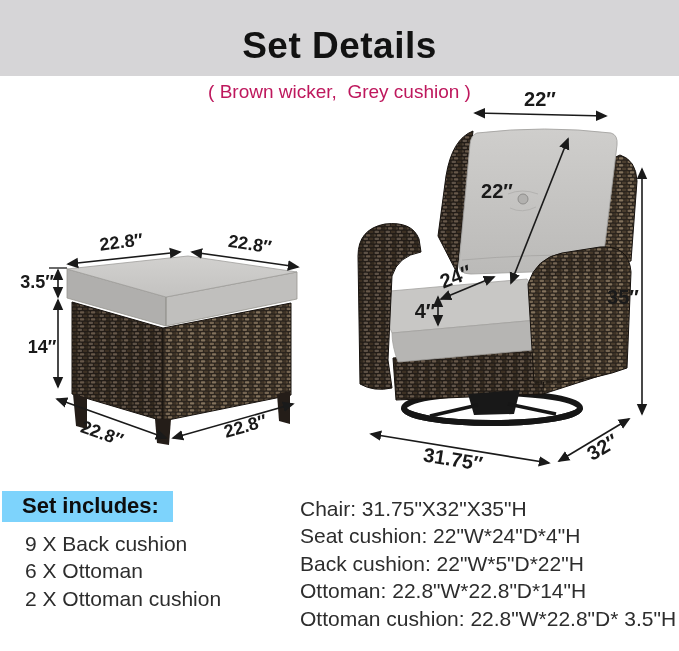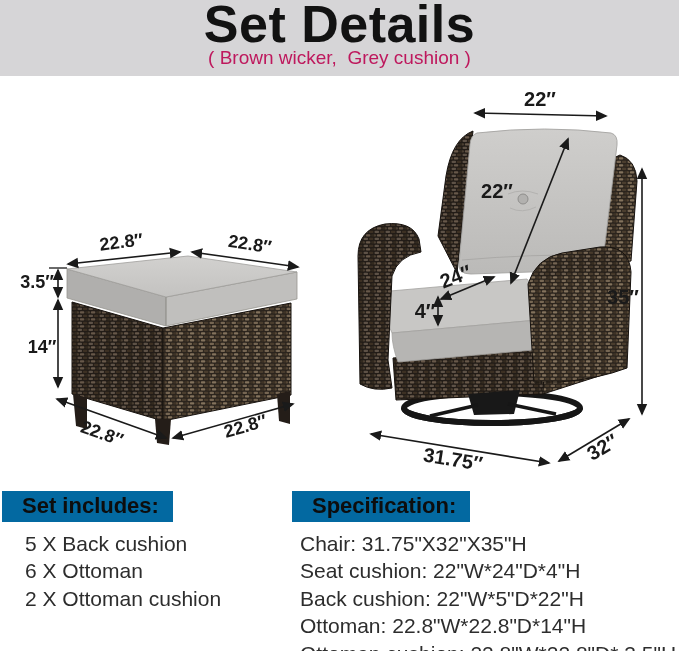--- a/index.html
+++ b/index.html
@@ -1,31 +1,31 @@
 <!DOCTYPE html>
 <html><head>
 <meta charset="utf-8">
 <style>
   html,body{margin:0;padding:0;background:#ffffff;}
   .page{position:relative;width:679px;height:651px;background:#ffffff;overflow:hidden;
         font-family:"Liberation Sans",sans-serif;}
   
   .header{position:absolute;left:0;top:0;width:679px;height:76px;background:#d6d5d7;text-align:center;}
-  .title{margin:0;padding-top:2px;font-size:52px;line-height:44px;font-weight:bold;color:#121212;letter-spacing:0.5px;}
+  .title{margin:12px;padding-top:12px;font-size:37px;line-height:44px;font-weight:bold;color:#121212;letter-spacing:0.5px;}
   .subtitle{margin:0;font-size:19px;line-height:24px;font-weight:normal;color:#be185d;white-space:pre;}
   
   .diagram{position:absolute;left:0;top:76px;width:679px;height:410px;}
   .dim{font:bold 18px "Liberation Sans",sans-serif;fill:#1a1a1a;}
   .dim-lg{font:bold 20px "Liberation Sans",sans-serif;fill:#1a1a1a;}
   .arrow{stroke:#1a1a1a;stroke-width:1.6;fill:none;}
   
   .info-col{position:absolute;top:487px;}
   .col-left{left:0;width:285px;}
   .col-right{left:290px;width:389px;}
-  .hl-head{display:inline-block;background:#0369a1;color:#0d0d0d;font-size:22px;font-weight:bold;
+  .hl-head{display:inline-block;background:#7dd3fc;color:#0d0d0d;font-size:22px;font-weight:bold;
            line-height:26px;padding:2px 14px 3px 20px;margin:4px 0 0 2px;}
   .inc-list,.spec-list{list-style:none;margin:8px 0 0 0;padding:0;color:#2d2d2d;font-size:21px;line-height:27.4px;}
   .inc-list{padding-left:25px;}
   .spec-list{padding-left:10px;}
 </style>
 </head>
 <body>
 
 <div class="page">
 
@@ -146,28 +146,27 @@
         <text class="dim-lg" x="452" y="390" text-anchor="middle" transform="rotate(9 452 390)">31.75″</text>
         <line class="arrow" x1="559" y1="385" x2="629" y2="343" marker-start="url(#ahS)" marker-end="url(#ahE)"></line>
         <text class="dim-lg" x="606" y="377" text-anchor="middle" transform="rotate(-31 606 377)">32″</text>
       </g>
     </svg>
   </div>
 
   <div class="info-col col-left">
     <div class="hl-head">Set includes:</div>
     <ul class="inc-list">
-      <li>5 X Back cushion</li>
+      <li>9 X Back cushion</li>
       <li>6 X Ottoman</li>
       <li>2 X Ottoman cushion</li>
     </ul>
   </div>
 
   <div class="info-col col-right">
-    <div class="hl-head">Specification:</div>
     <ul class="spec-list">
       <li>Chair: 31.75"X32"X35"H</li>
       <li>Seat cushion: 22"W*24"D*4"H</li>
       <li>Back cushion: 22"W*5"D*22"H</li>
       <li>Ottoman: 22.8"W*22.8"D*14"H</li>
       <li>Ottoman cushion: 22.8"W*22.8"D* 3.5"H</li>
     </ul>
   </div>
 
 </div>

